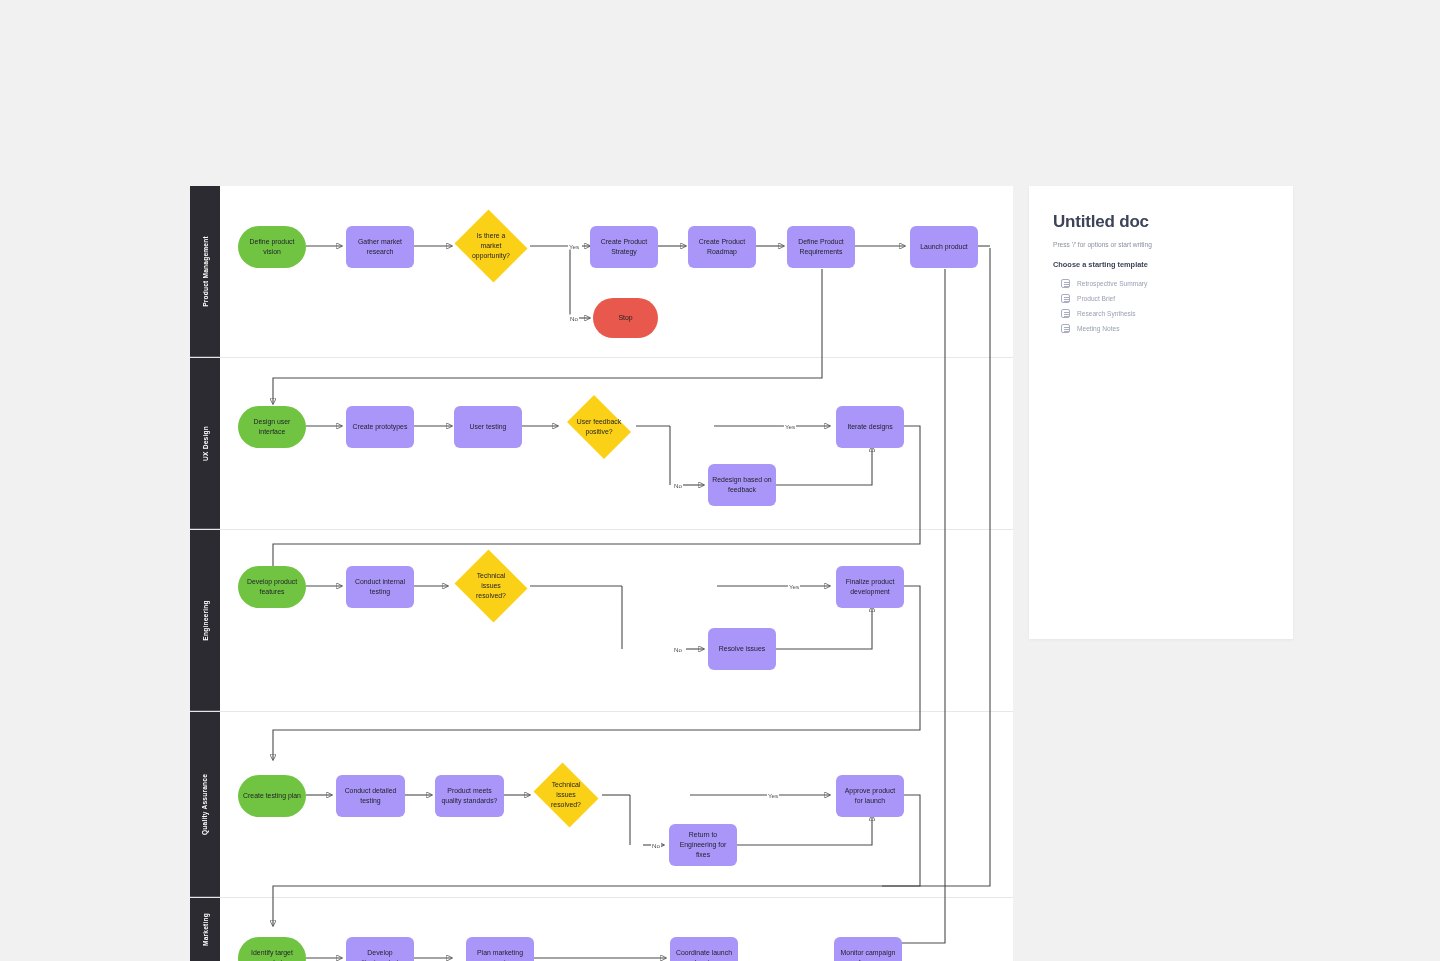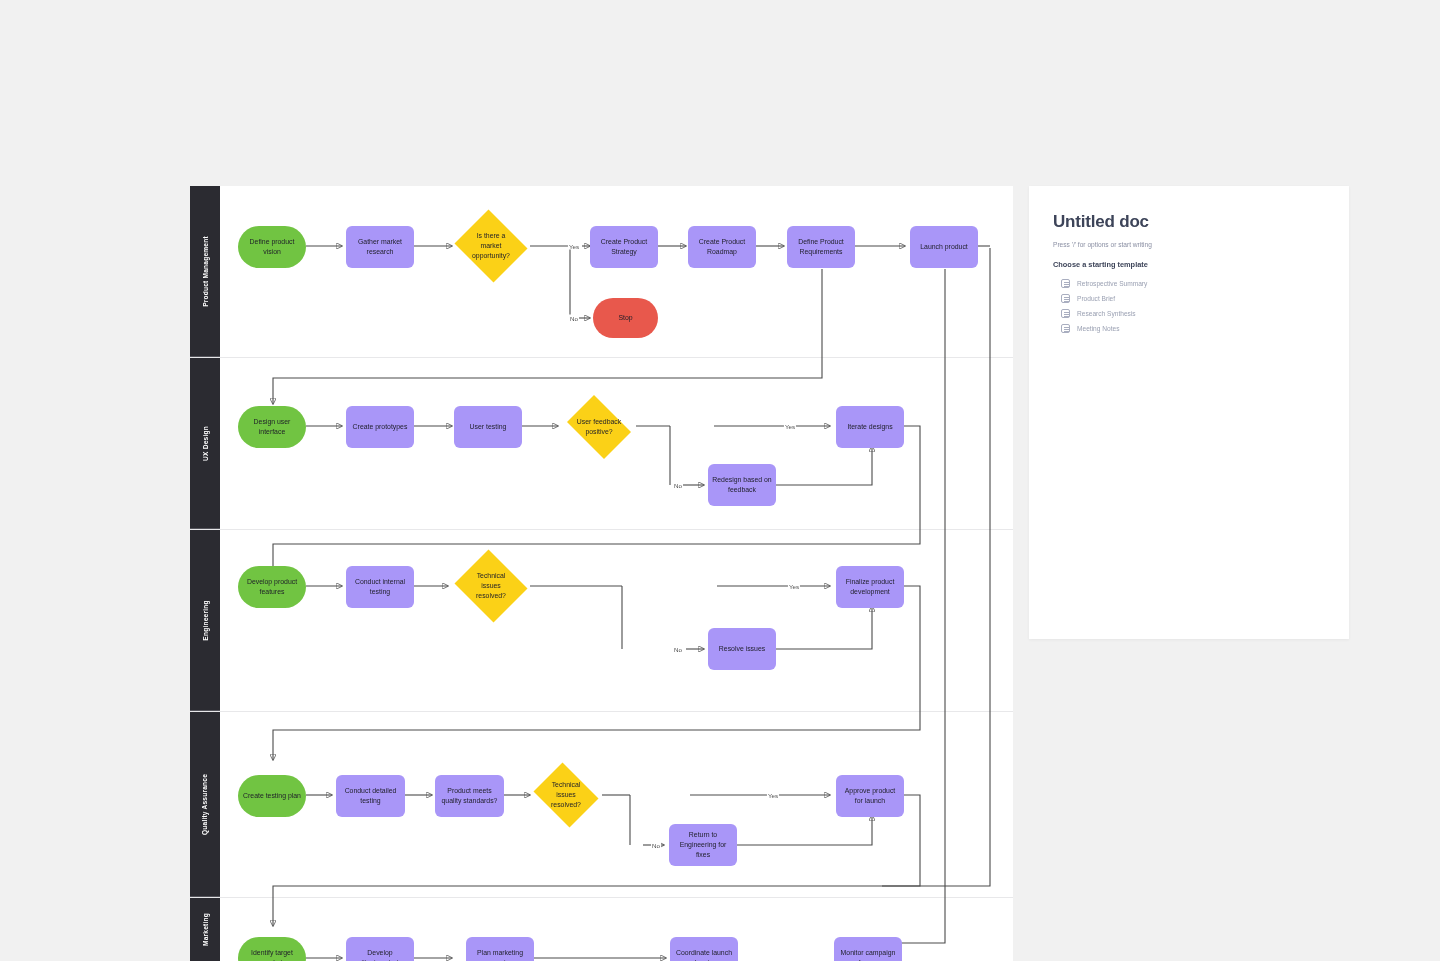--- a/index.html
+++ b/index.html
@@ -117,21 +117,21 @@
     position: relative;
     z-index: 2;
     width: 70%;
   }
 
   
   #doc-panel {
     position: absolute;
     left: 1029px;
     top: 186px;
-    width: 320px;
+    width: 264px;
     height: 453px;
     background: #ffffff;
     box-shadow: 0 1px 3px rgba(0,0,0,.05);
   }
   #doc-inner { padding: 26px 24px 0 24px; }
   #doc-title {
     font-size: 17px;
     font-weight: bold;
     color: #3d4459;
     letter-spacing: -.2px;

